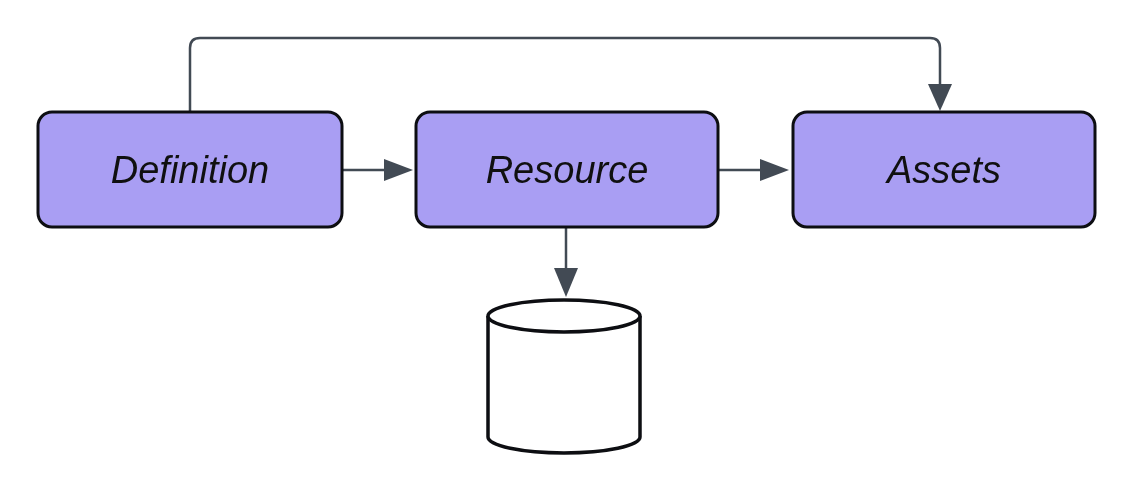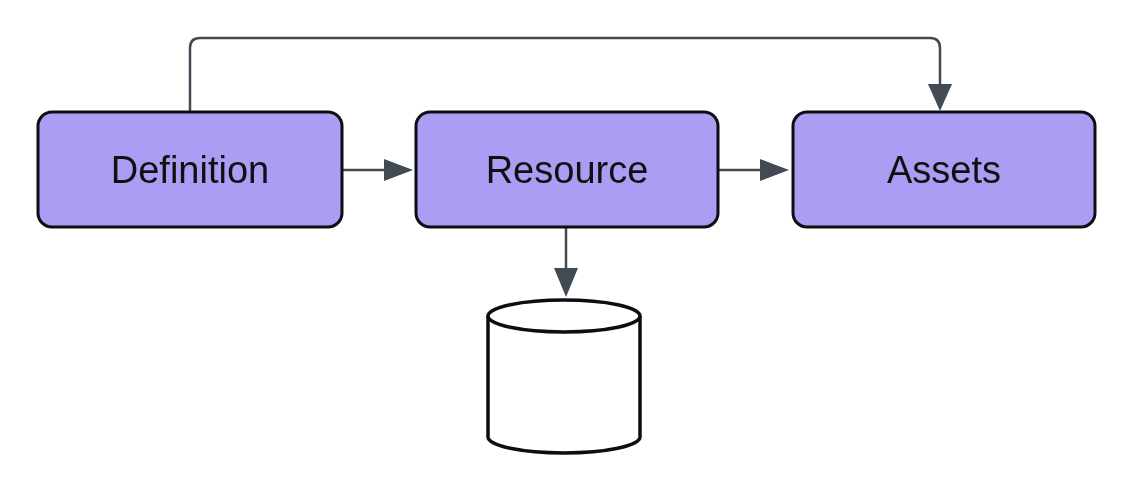--- a/index.html
+++ b/index.html
@@ -7,20 +7,21 @@
     padding: 0;
     background: #ffffff;
     font-family: "Liberation Sans", sans-serif;
   }
   .canvas {
     position: relative;
     width: 1129px;
     height: 491px;
     background: var(--background, #ffffff);
     overflow: hidden;
+    font-style: italic;
   }
   svg { display: block; }
   .node-rect {
     fill: var(--node-fill, #a99ef3);
     stroke: var(--node-border, #0d0e12);
     stroke-width: 3;
   }
   .node-label {
     fill: var(--text, #101010);
     font-family: "Liberation Sans", sans-serif;

